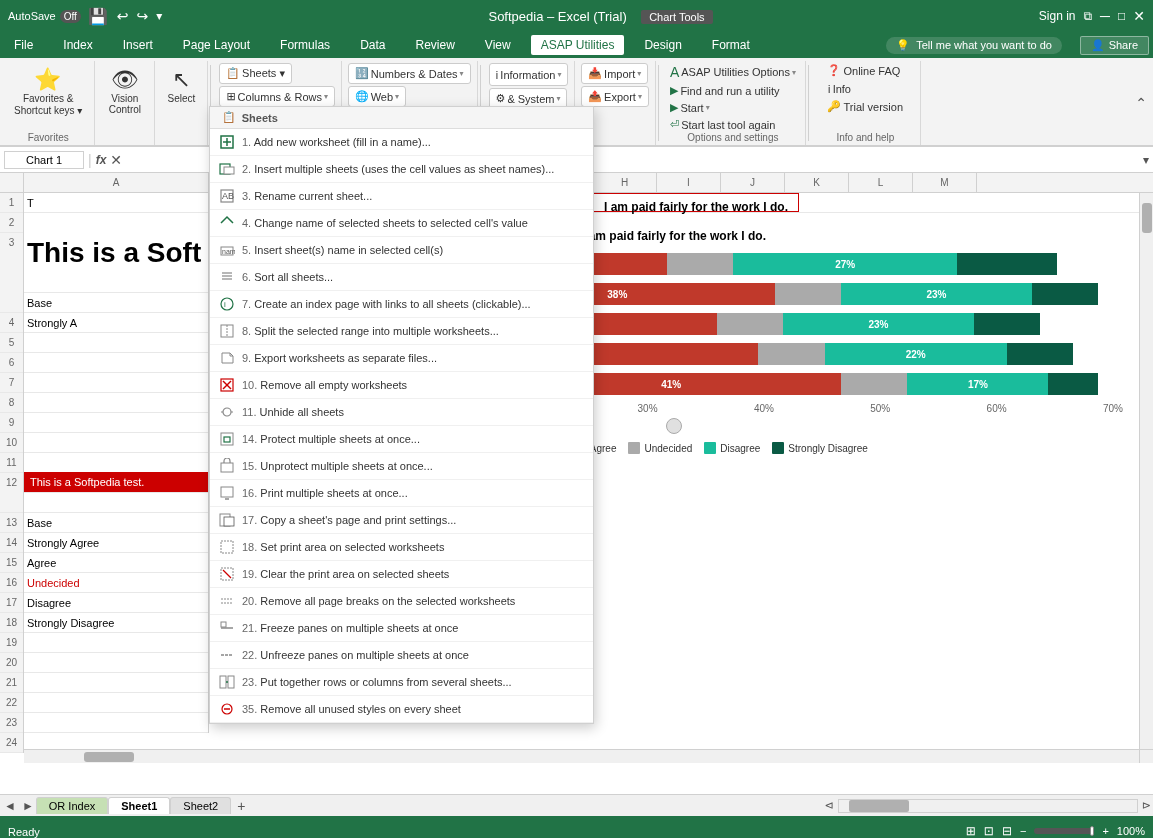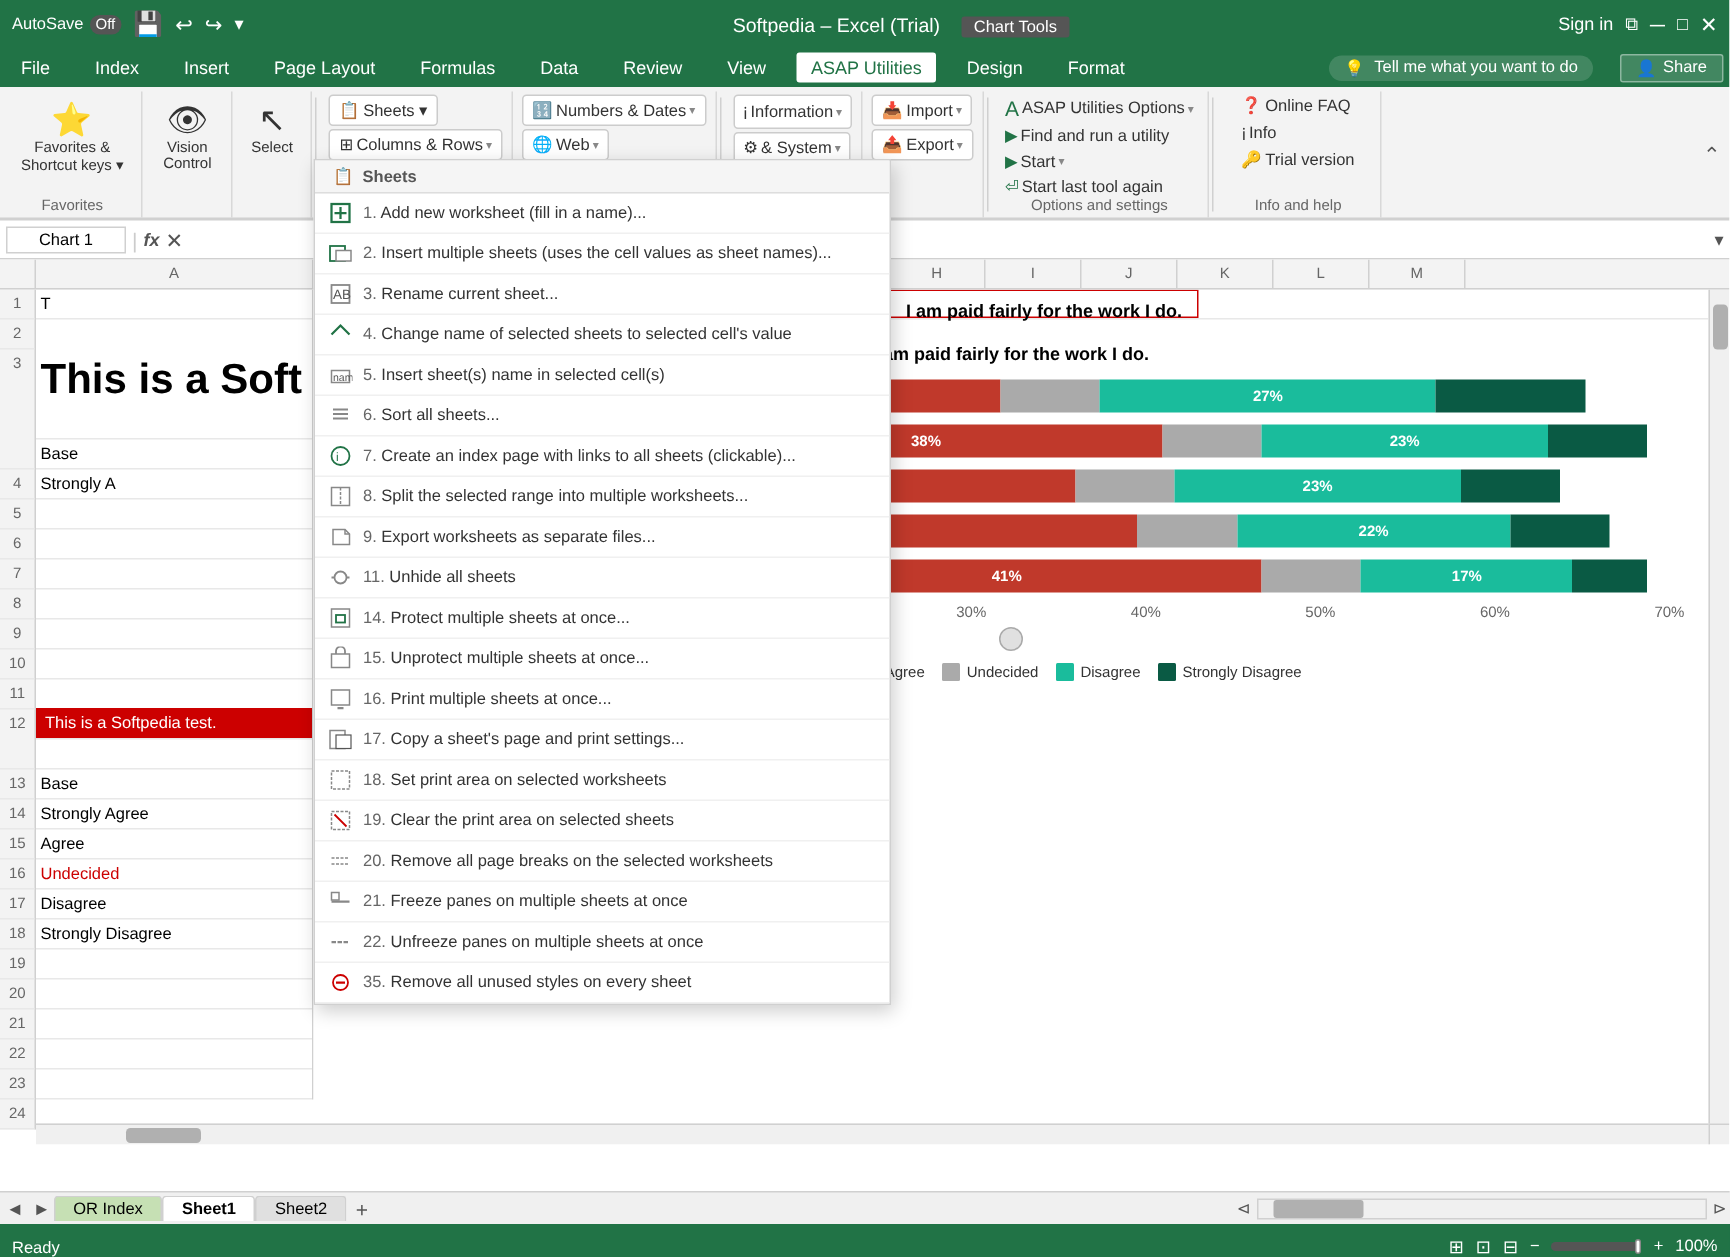--- a/index.html
+++ b/index.html
@@ -836,20 +836,30 @@
       <svg width="16" height="16" viewBox="0 0 16 16">
           <path d="M3 3h8l3 3v7H3z" fill="none" stroke="#888" stroke-width="1"></path>
           <path d="M11 3v3h3" fill="none" stroke="#888" stroke-width="1"></path>
         </svg>
     </div>
     <div class="dropdown-item-text"><span class="item-num">9. </span>Export worksheets as separate files...</div>
   </div>
   <div class="dropdown-item">
     <div class="dropdown-item-icon">
       <svg width="16" height="16" viewBox="0 0 16 16">
+          <rect x="2" y="2" width="12" height="12" fill="none" stroke="#c00" stroke-width="1.2"></rect>
+          <line x1="4" y1="4" x2="12" y2="12" stroke="#c00" stroke-width="1.5"></line>
+          <line x1="12" y1="4" x2="4" y2="12" stroke="#c00" stroke-width="1.5"></line>
+        </svg>
+    </div>
+    <div class="dropdown-item-text"><span class="item-num">10. </span>Remove all empty worksheets</div>
+  </div>
+  <div class="dropdown-item">
+    <div class="dropdown-item-icon">
+      <svg width="16" height="16" viewBox="0 0 16 16">
           <circle cx="8" cy="8" r="4" fill="none" stroke="#888" stroke-width="1.2"></circle>
           <line x1="2" y1="8" x2="4" y2="8" stroke="#888" stroke-width="1.2"></line>
           <line x1="12" y1="8" x2="14" y2="8" stroke="#888" stroke-width="1.2"></line>
         </svg>
     </div>
     <div class="dropdown-item-text"><span class="item-num">11. </span>Unhide all sheets</div>
   </div>
   <div class="dropdown-item">
     <div class="dropdown-item-icon">
       <svg width="16" height="16" viewBox="0 0 16 16">
@@ -921,20 +931,30 @@
     </div>
     <div class="dropdown-item-text"><span class="item-num">21. </span>Freeze panes on multiple sheets at once</div>
   </div>
   <div class="dropdown-item">
     <div class="dropdown-item-icon">
       <svg width="16" height="16" viewBox="0 0 16 16">
           <line x1="2" y1="8" x2="14" y2="8" stroke="#888" stroke-width="1.5" stroke-dasharray="3,1"></line>
         </svg>
     </div>
     <div class="dropdown-item-text"><span class="item-num">22. </span>Unfreeze panes on multiple sheets at once</div>
+  </div>
+  <div class="dropdown-item">
+    <div class="dropdown-item-icon">
+      <svg width="16" height="16" viewBox="0 0 16 16">
+          <rect x="1" y="2" width="6" height="12" fill="none" stroke="#888" stroke-width="1"></rect>
+          <rect x="9" y="2" width="6" height="12" fill="none" stroke="#888" stroke-width="1"></rect>
+          <line x1="7" y1="8" x2="9" y2="8" stroke="#217346" stroke-width="1.5"></line>
+        </svg>
+    </div>
+    <div class="dropdown-item-text"><span class="item-num">23. </span>Put together rows or columns from several sheets...</div>
   </div>
   <div class="dropdown-item">
     <div class="dropdown-item-icon">
       <svg width="16" height="16" viewBox="0 0 16 16">
           <circle cx="8" cy="8" r="5" fill="none" stroke="#c00" stroke-width="1.2"></circle>
           <line x1="5" y1="8" x2="11" y2="8" stroke="#c00" stroke-width="1.5"></line>
         </svg>
     </div>
     <div class="dropdown-item-text"><span class="item-num">35. </span>Remove all unused styles on every sheet</div>
   </div>

